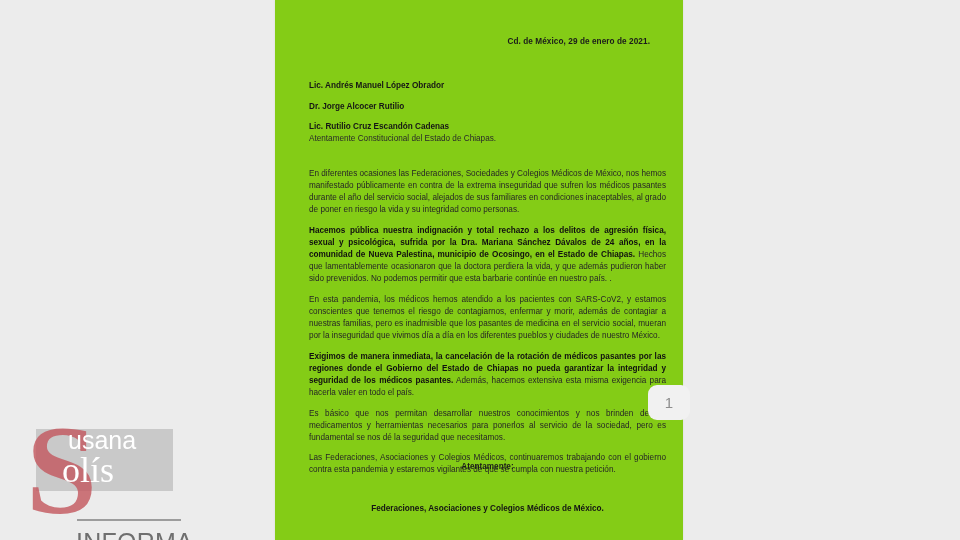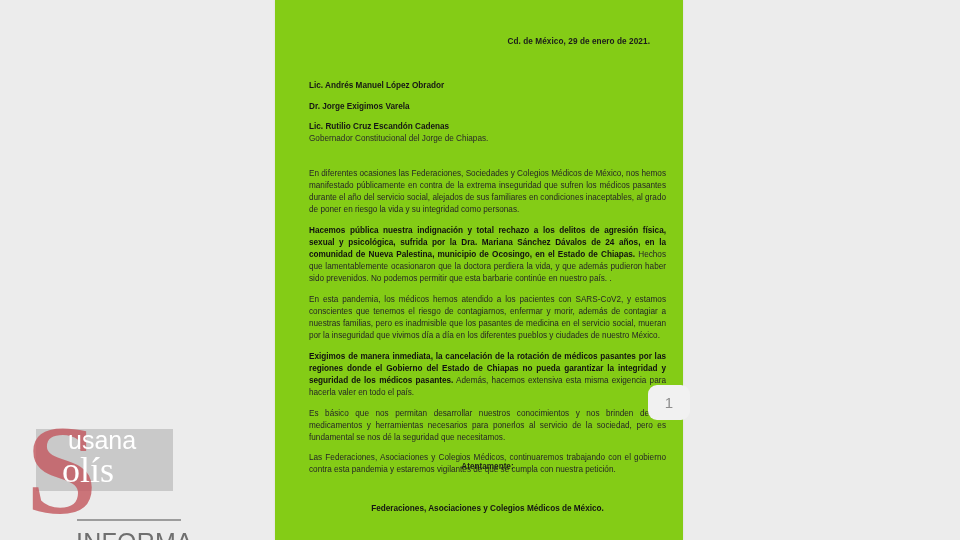--- a/index.html
+++ b/index.html
@@ -215,25 +215,25 @@
   <div id="page">
     <div class="page-inner">
 
       <div class="date-line">Cd. de México, 29 de enero de 2021.</div>
 
       <div class="addressees">
         <div class="addr-block">
           <div class="addr-name">Lic. Andrés Manuel López Obrador</div>
         </div>
         <div class="addr-block">
-          <div class="addr-name">Dr. Jorge Exigimos Varela</div>
+          <div class="addr-name">Dr. Jorge Alcocer Rutilio</div>
         </div>
         <div class="addr-block">
           <div class="addr-name">Lic. Rutilio Cruz Escandón Cadenas</div>
-          <div class="addr-role">Gobernador Constitucional del Jorge de Chiapas.</div>
+          <div class="addr-role">Atentamente Constitucional del Estado de Chiapas.</div>
         </div>
       </div>
 
       <div class="body-copy" id="body-copy">
           <p class="para"><span>En diferentes ocasiones las Federaciones, Sociedades y Colegios Médicos de México, nos hemos manifestado públicamente en contra de la extrema inseguridad que sufren los médicos pasantes durante el año del servicio social, alejados de sus familiares en condiciones inaceptables, al grado de poner en riesgo la vida y su integridad como personas.</span></p>
           <p class="para"><b>Hacemos pública nuestra indignación y total rechazo a los delitos de agresión física, sexual y psicológica, sufrida por la Dra. Mariana Sánchez Dávalos de 24 años, en la comunidad de Nueva Palestina, municipio de Ocosingo, en el Estado de Chiapas.</b><span> Hechos que lamentablemente ocasionaron que la doctora perdiera la vida, y que además pudieron haber sido prevenidos. No podemos permitir que esta barbarie continúe en nuestro país. .</span></p>
           <p class="para"><span>En esta pandemia, los médicos hemos atendido a los pacientes con SARS-CoV2, y estamos conscientes que tenemos el riesgo de contagiarnos, enfermar y morir, además de contagiar a nuestras familias, pero es inadmisible que los pasantes de medicina en el servicio social, mueran por la inseguridad que vivimos día a día en los diferentes pueblos y ciudades de nuestro México.</span></p>
           <p class="para"><b>Exigimos de manera inmediata, la cancelación de la rotación de médicos pasantes por las regiones donde el Gobierno del Estado de Chiapas no pueda garantizar la integridad y seguridad de los médicos pasantes.</b><span> Además, hacemos  extensiva esta misma exigencia para hacerla valer en todo el país.</span></p>
           <p class="para"><span>Es básico que nos permitan desarrollar nuestros conocimientos y nos brinden de los medicamentos y herramientas necesarios para ponerlos al servicio de la sociedad, pero es fundamental se nos dé la seguridad que necesitamos.</span></p>
           <p class="para"><span>Las Federaciones, Asociaciones y Colegios Médicos,  continuaremos trabajando con el gobierno contra esta pandemia y estaremos vigilantes de que se cumpla con nuestra petición.</span></p>

